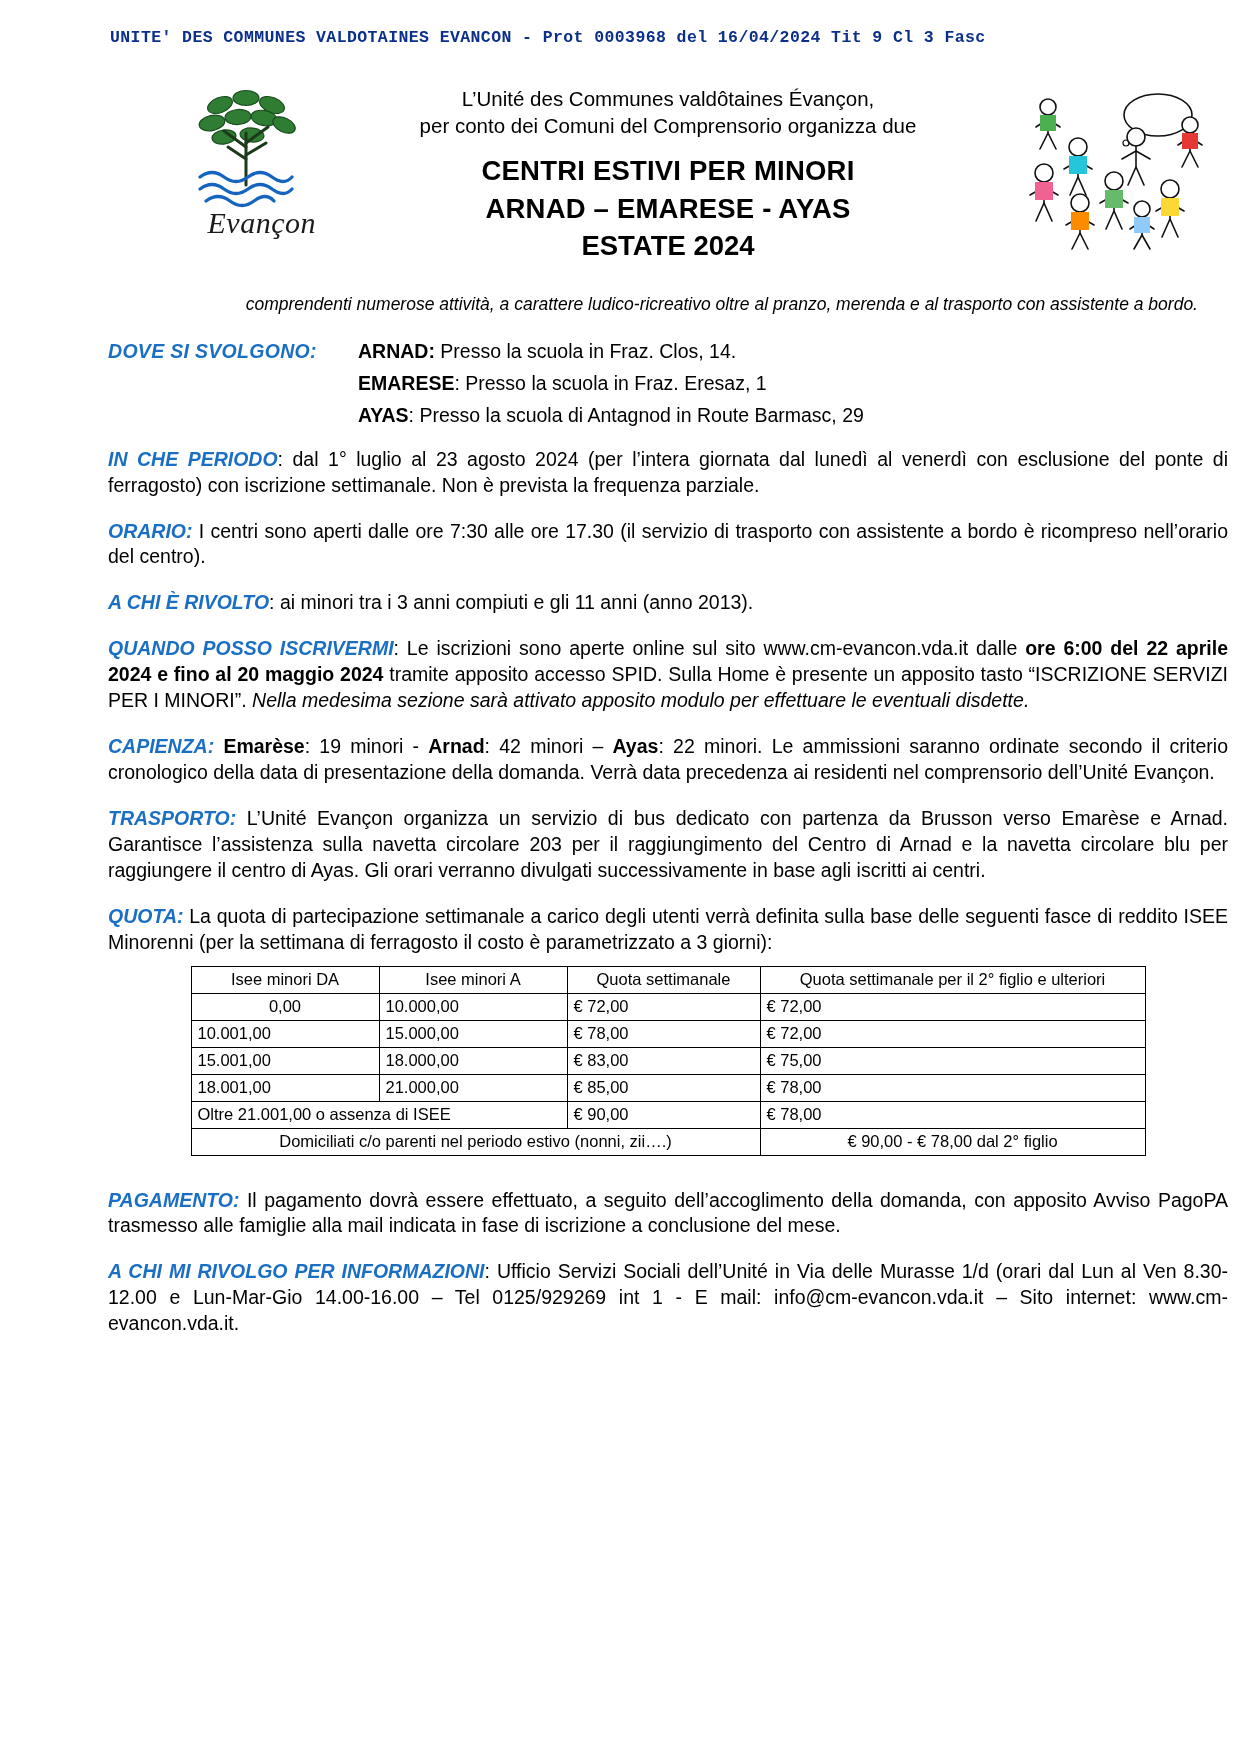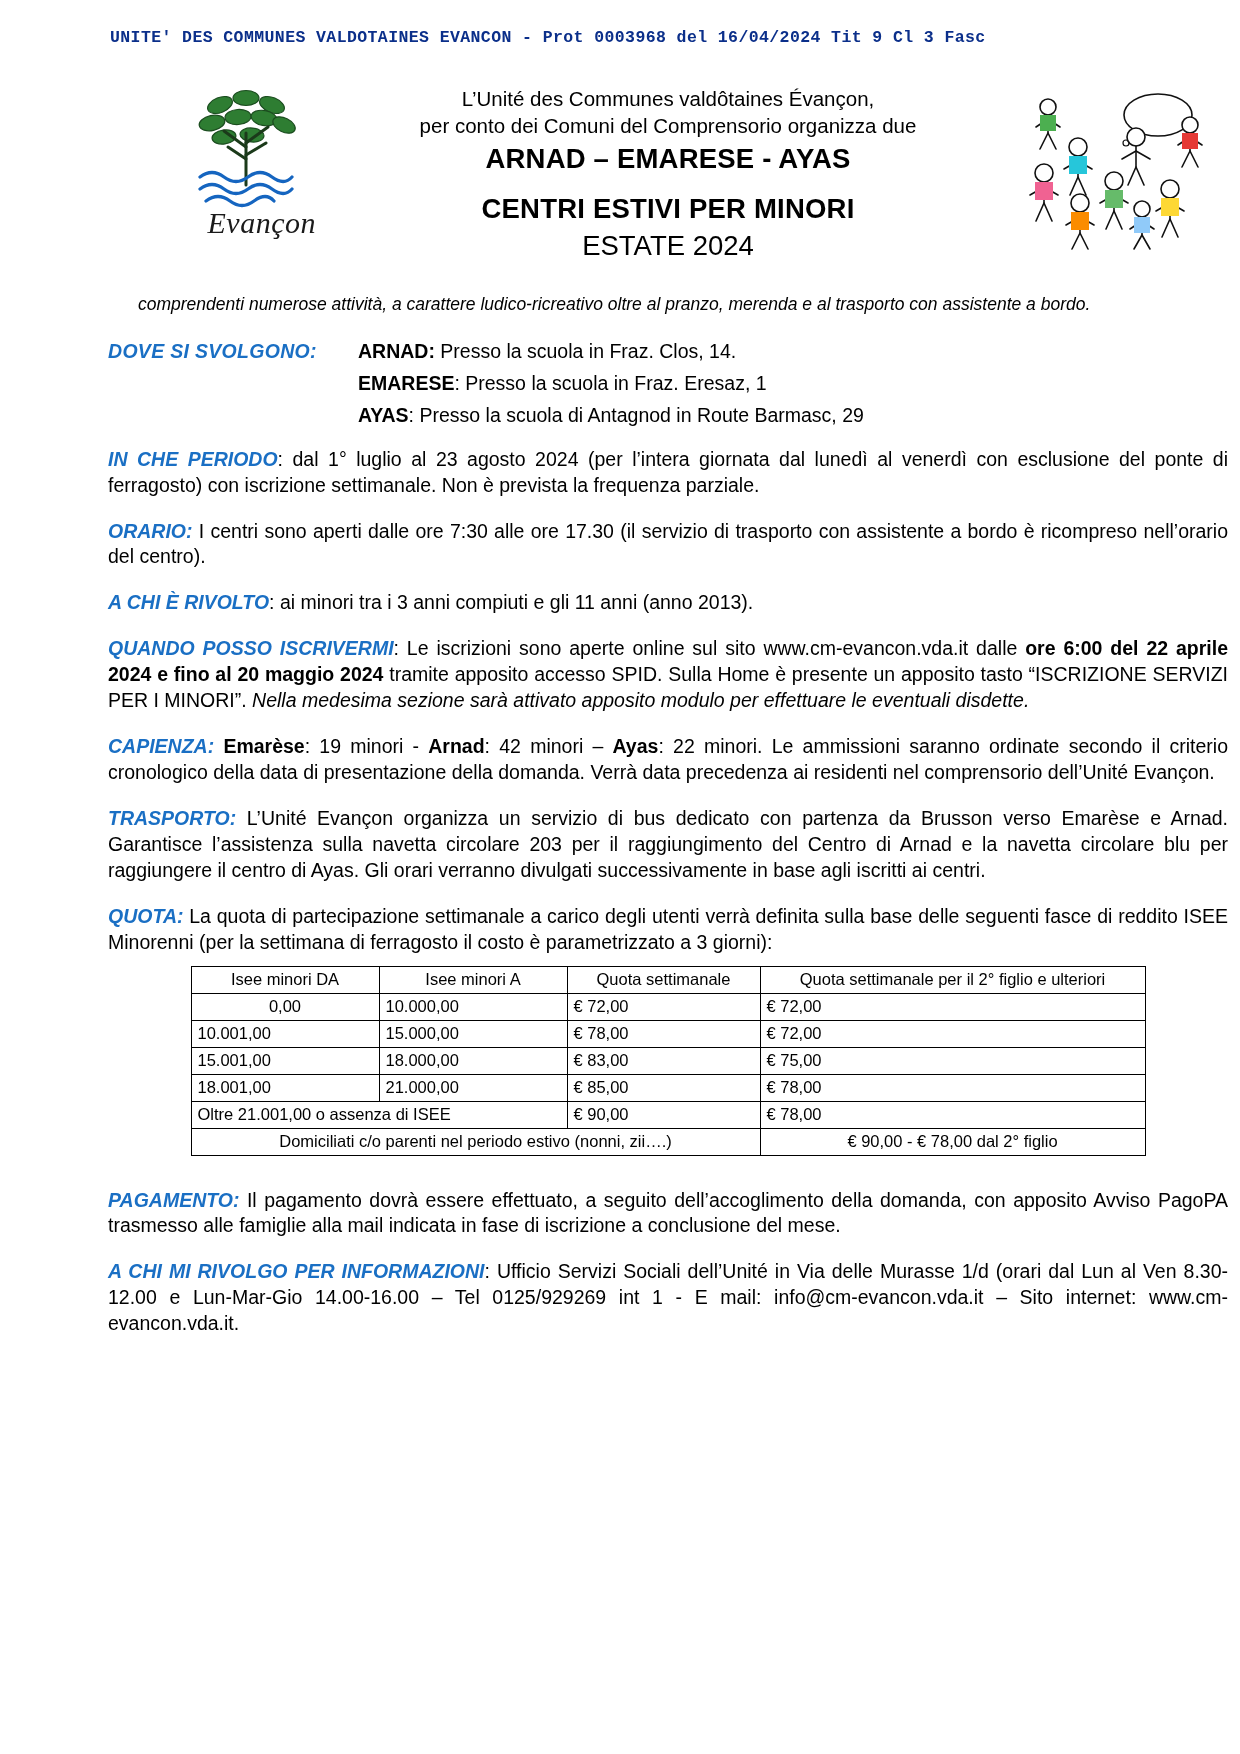--- a/index.html
+++ b/index.html
@@ -70,30 +70,30 @@
     color: #000;
   }
   .main-title {
     font-weight: bold;
     font-size: 27.5px;
     line-height: 1.32;
     margin-top: 14px;
     letter-spacing: 0.2px;
   }
   .estate {
-    font-weight: normal;
+    font-weight: bold;
     font-size: 27.5px;
     line-height: 1.3;
   }
   .subtitle {
     font-style: italic;
     font-size: 17.5px;
     line-height: 1.3;
     margin: 8px 30px 0 30px;
-    text-align: left;
+    text-align: right;
   }
   .body-block {
     margin-top: 22px;
   }
   p.para {
     font-size: 19.5px;
     line-height: 1.33;
     margin: 0 0 20px 0;
     text-align: justify;
     text-justify: inter-word;
@@ -243,22 +243,22 @@
           <path d="M124 136 L112 144 M124 136 L136 144"></path>
           <path d="M124 150 L116 164 M124 150 L132 164"></path>
           <rect x="116" y="132" width="16" height="16" fill="#90caf9" stroke="none"></rect>
         </g>
       </svg>
     </div>
 
     <div class="title-block">
       <div class="lead1">L’Unité des Communes valdôtaines Évançon,</div>
       <div class="lead1">per conto dei Comuni del Comprensorio organizza due</div>
+      <div class="main-title">CENTRI ESTIVI PER MINORI</div>
       <div class="main-title" style="margin-top:2px">ARNAD – EMARESE - AYAS</div>
-      <div class="main-title">CENTRI ESTIVI PER MINORI</div>
       <div class="estate">ESTATE 2024</div>
     </div>
 
   </div>
 
   <div class="subtitle">comprendenti numerose attività, a carattere ludico-ricreativo oltre al pranzo, merenda e al trasporto con assistente a bordo.</div>
 
   <div class="body-block">
 
     <div class="dove-row">

